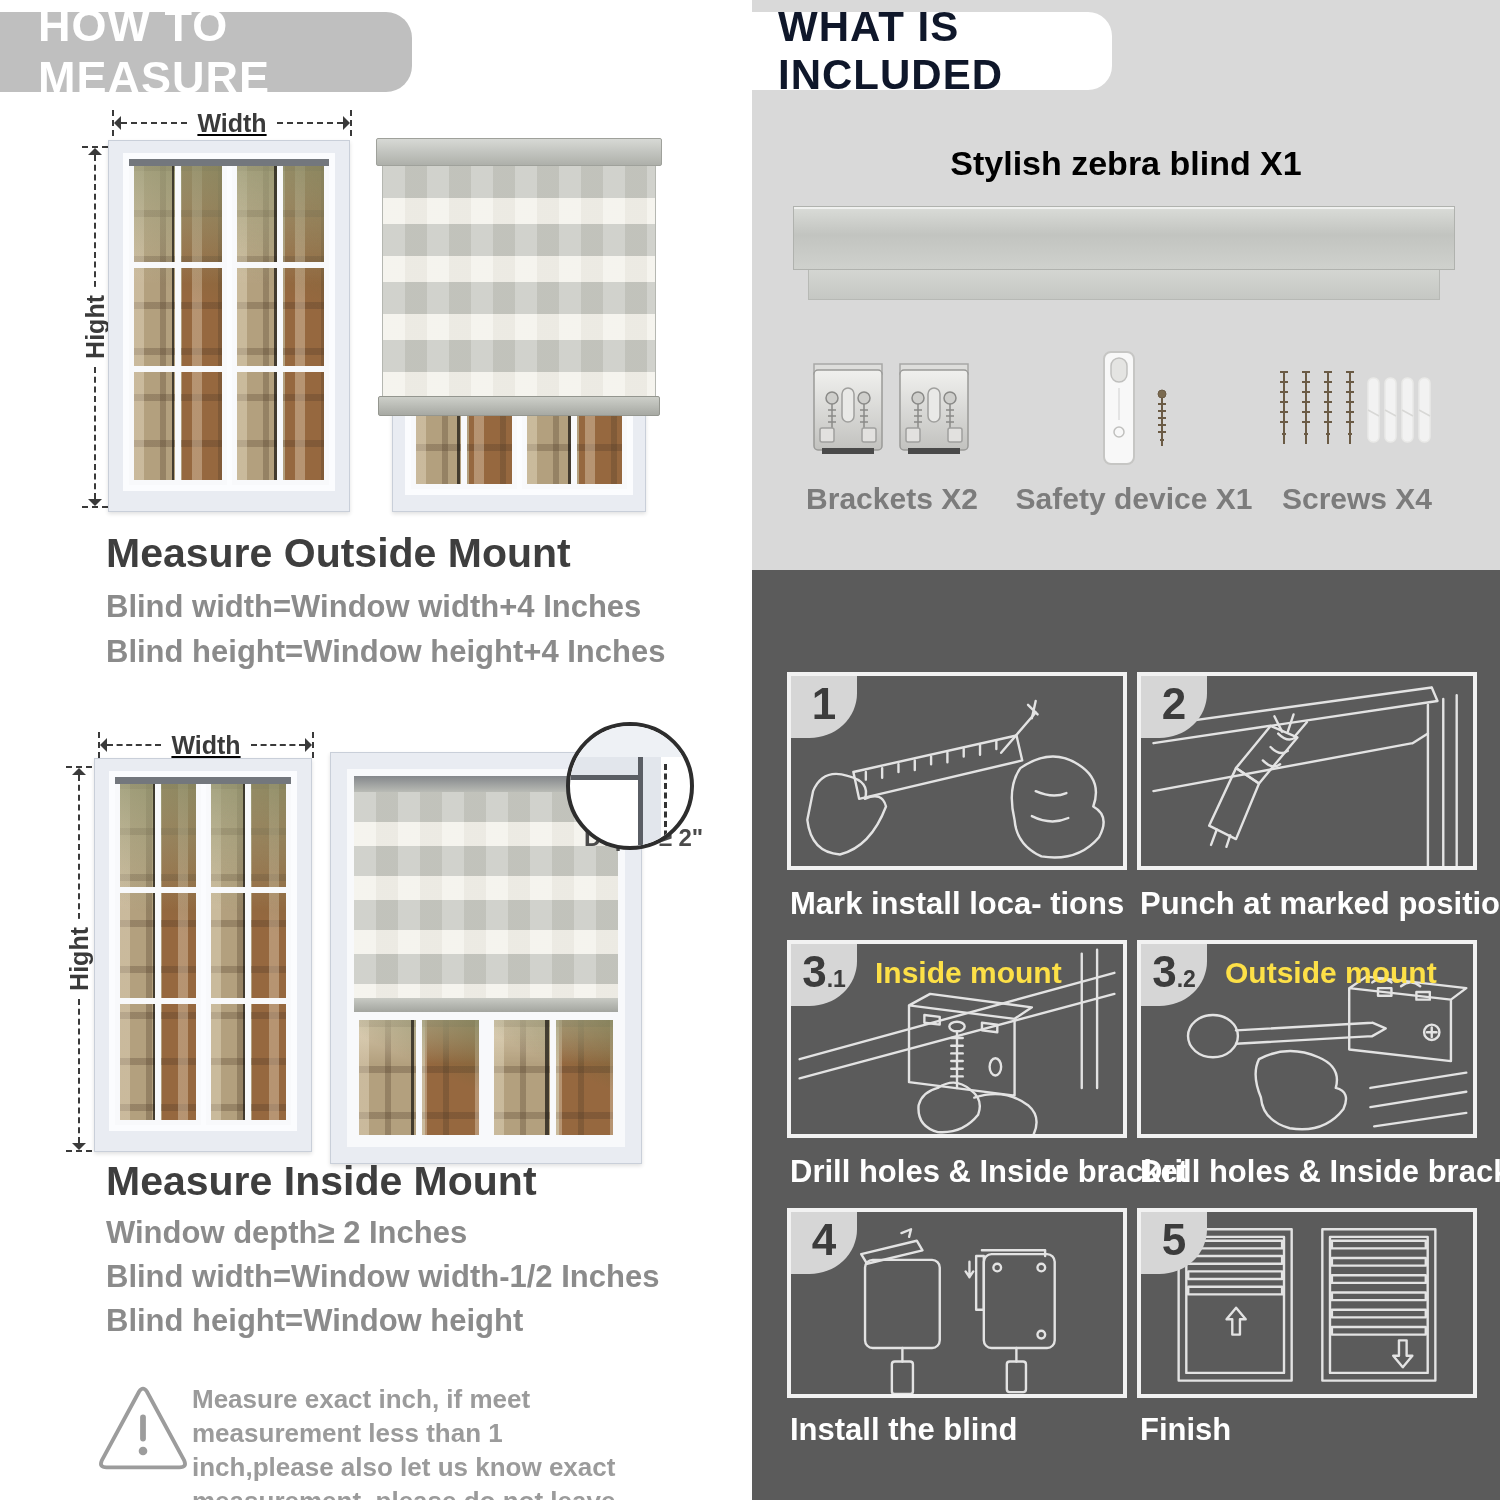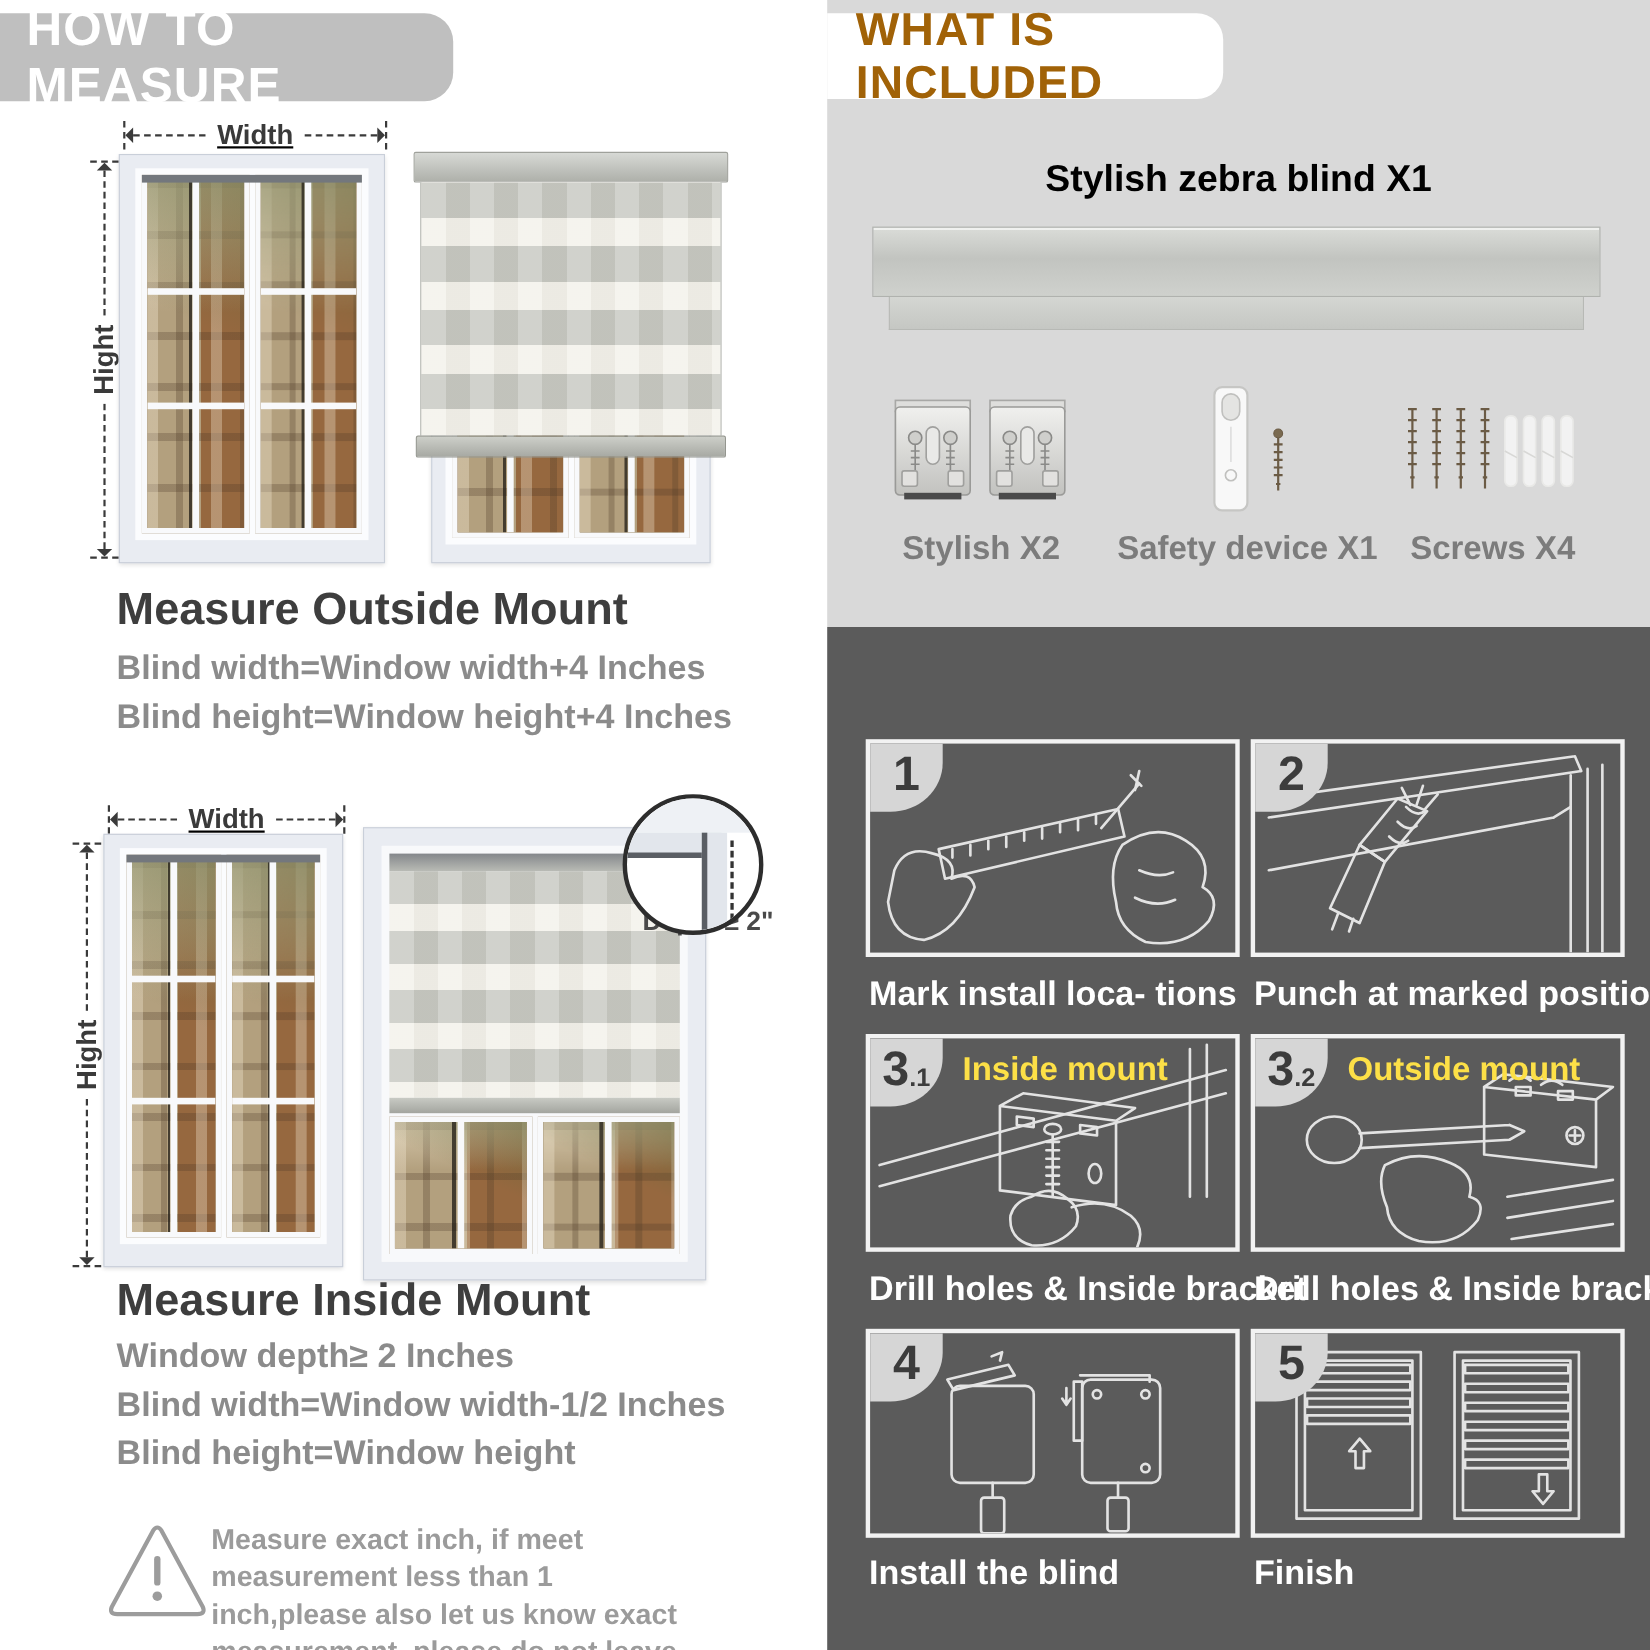--- a/index.html
+++ b/index.html
@@ -3,23 +3,23 @@
 <meta charset="utf-8">
 <style>
   html,body{margin:0;padding:0;background:#ffffff;}
   .page{position:relative;width:1500px;height:1500px;background:#ffffff;overflow:hidden;
         font-family:"Liberation Sans", sans-serif;}
   .abs{position:absolute;}
 
   
   .bar{display:flex;align-items:center;box-sizing:border-box;font-weight:bold;}
   .htm-bar{left:0;top:12px;width:412px;height:80px;background:#bfbfbf;border-radius:0 26px 26px 0;
-           padding-left:24px;color:#ffffff;font-size:45px;letter-spacing:1px;}
+           padding-left:38px;color:#ffffff;font-size:45px;letter-spacing:1px;}
   .wii-bar{left:752px;top:12px;width:360px;height:78px;background:#ffffff;border-radius:0 24px 24px 0;
-           padding-left:26px;color:#a16207;font-size:42px;letter-spacing:1px;}
+           padding-left:26px;color:#0f172a;font-size:42px;letter-spacing:1px;}
   .iom-bar{left:752px;top:578px;width:432px;height:78px;background:#ffffff;border-radius:0 24px 24px 0;
            padding-left:26px;color:#474747;font-size:41px;z-index:2;}
 
   
   .panel-light{left:752px;top:0;width:748px;height:570px;background:#d9d9d9;}
   .panel-dark{left:752px;top:570px;width:748px;height:930px;background:#5b5b5b;}
 
   
   .harrow{display:flex;align-items:center;height:26px;text-decoration:underline;}
   .hline{flex:1;height:0;border-top:2px dashed #3a3a3a;}
@@ -313,21 +313,21 @@
     </g>
     <g fill="rgba(255,255,255,0.65)" stroke="#e9e9e7" stroke-width="1.5">
       <rect x="96" y="16" width="11" height="64" rx="5"></rect>
       <rect x="113" y="16" width="11" height="64" rx="5"></rect>
       <rect x="130" y="16" width="11" height="64" rx="5"></rect>
       <rect x="147" y="16" width="11" height="64" rx="5"></rect>
       <path d="M96 48 l11 6 M113 48 l11 6 M130 48 l11 6 M147 48 l11 6" fill="none" stroke="#d8d8d6"></path>
     </g>
   </svg>
 
-  <div class="abs item-label" style="left:800px;top:482px;width:184px;">Stylish X2</div>
+  <div class="abs item-label" style="left:800px;top:482px;width:184px;">Brackets X2</div>
   <div class="abs item-label" style="left:1014px;top:482px;width:240px;">Safety device X1</div>
   <div class="abs item-label" style="left:1272px;top:482px;width:170px;">Screws X4</div>
 
 
   <div class="tile" style="left:787px;top:672px;width:340px;height:198px;">
     <div class="badge">
       <span class="b-main">1</span>
         <span class="b-sub"></span>
     </div>
     <svg class="art" viewBox="0 0 340 198">

